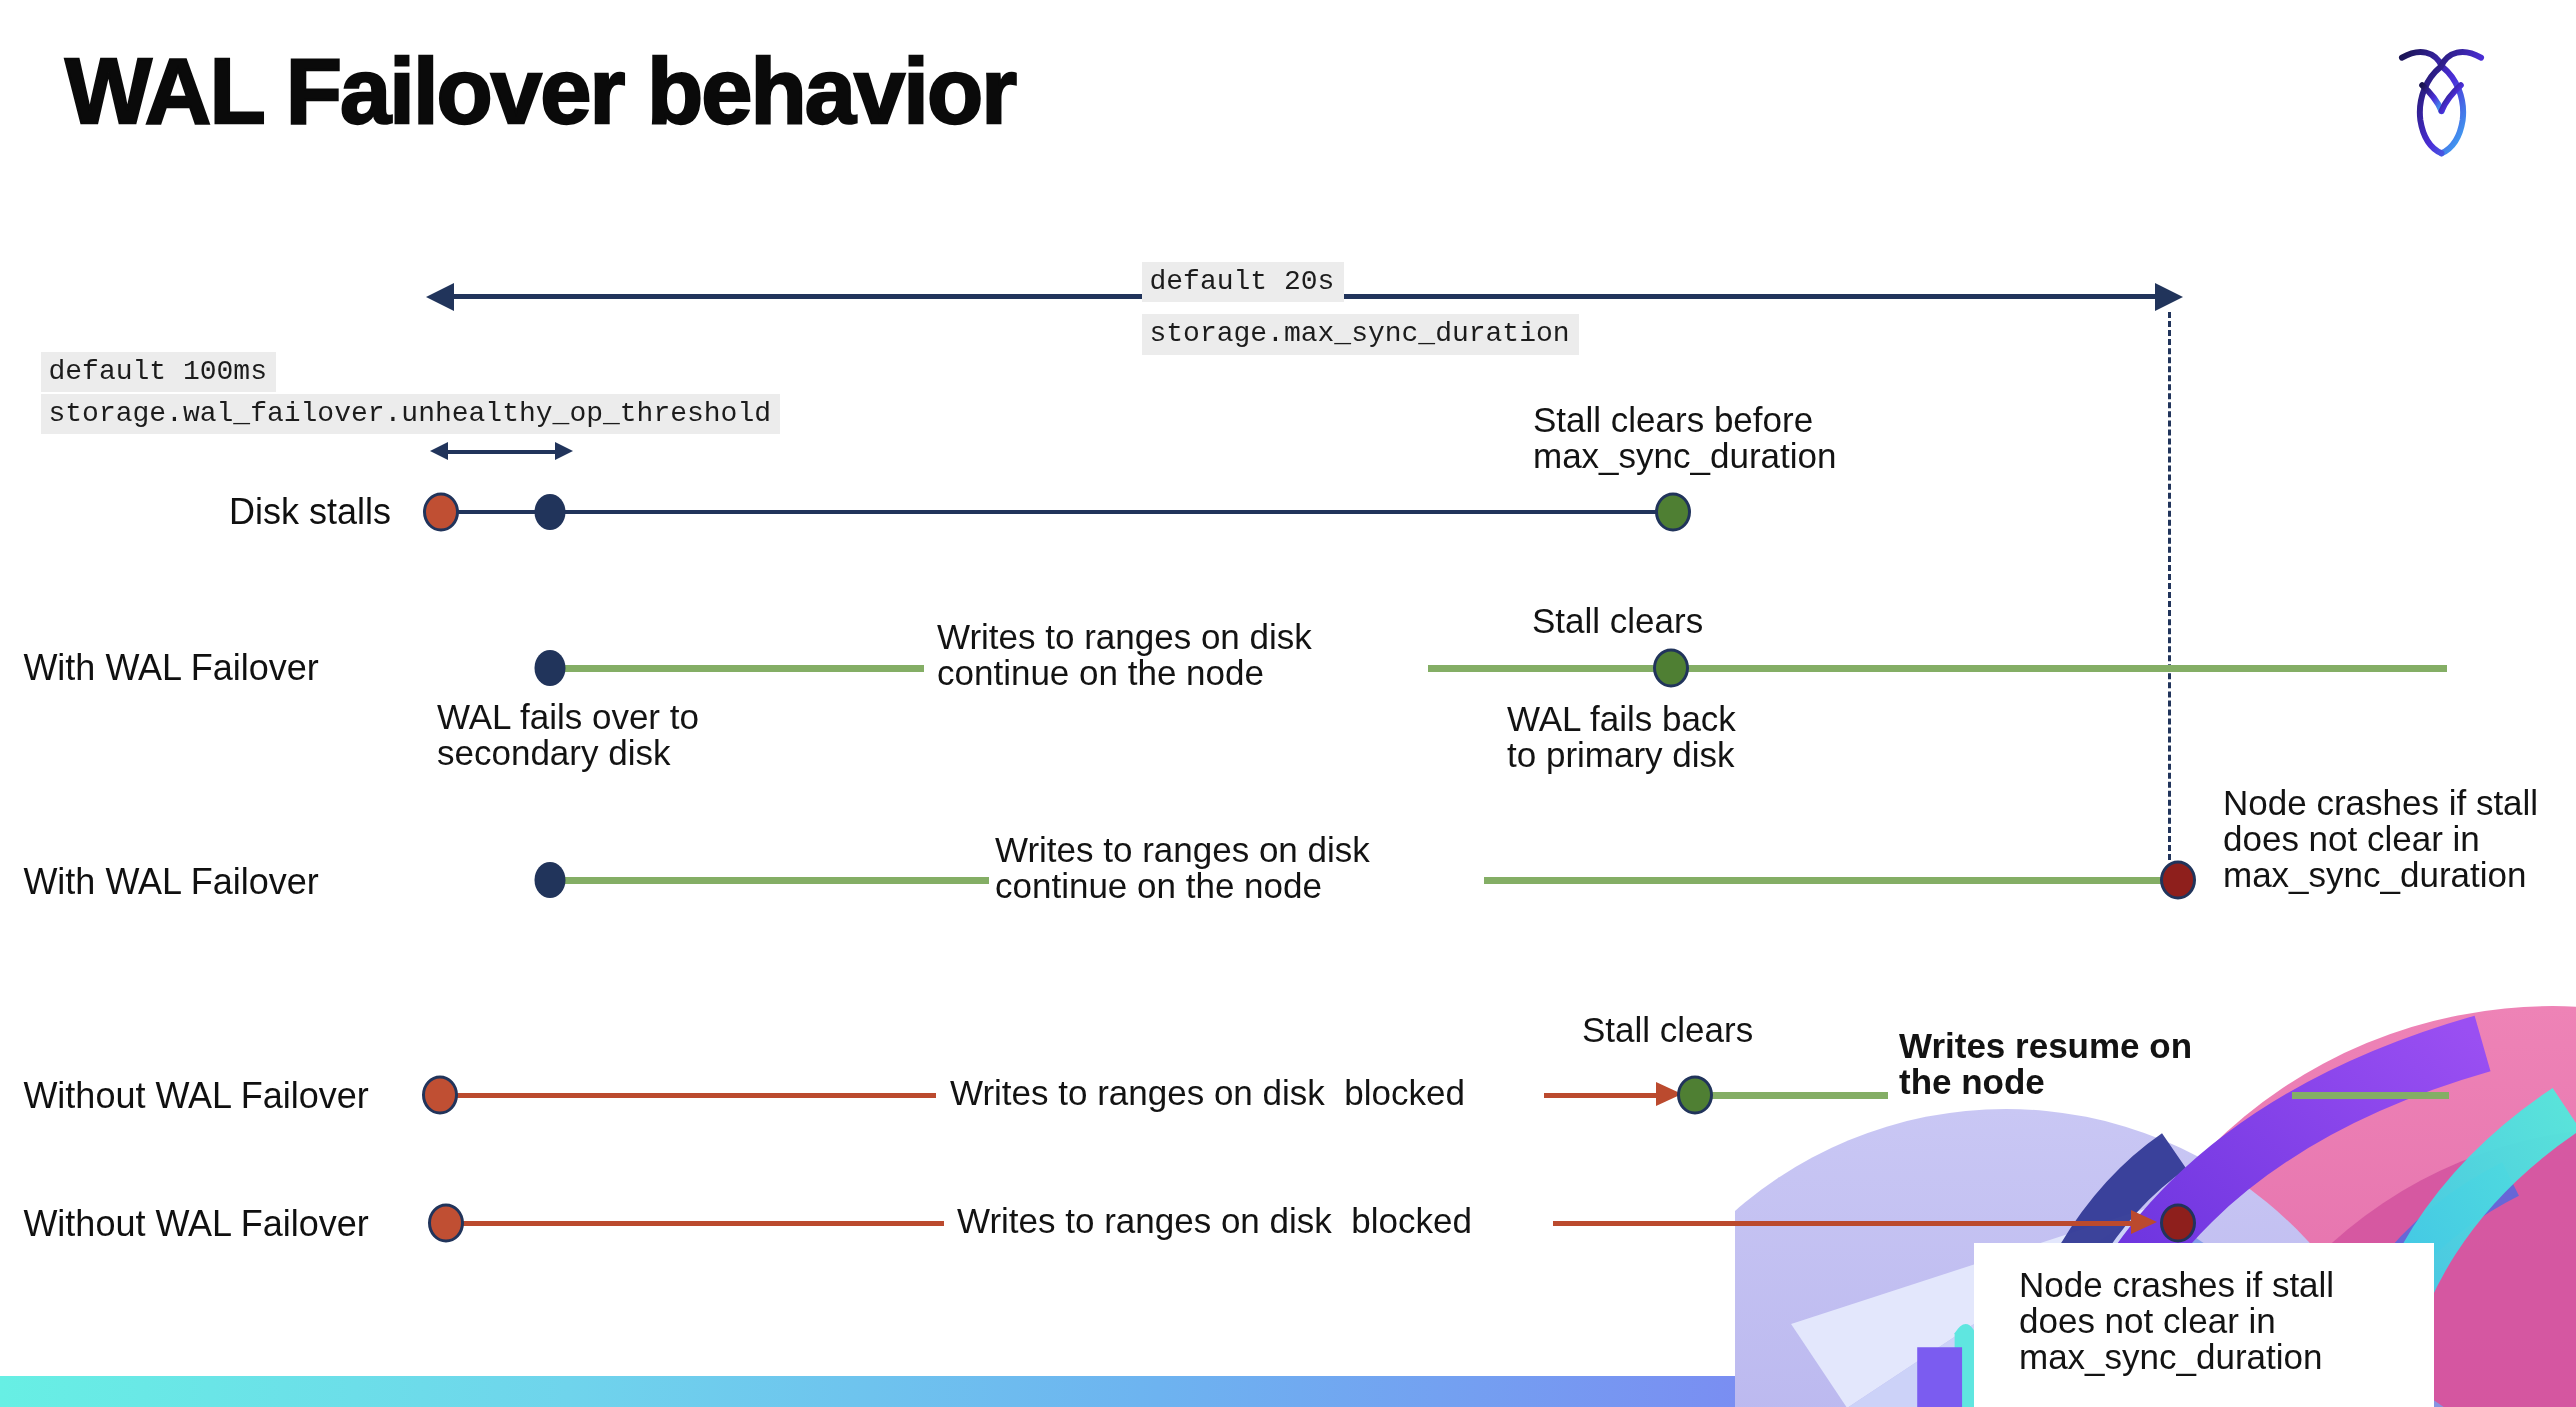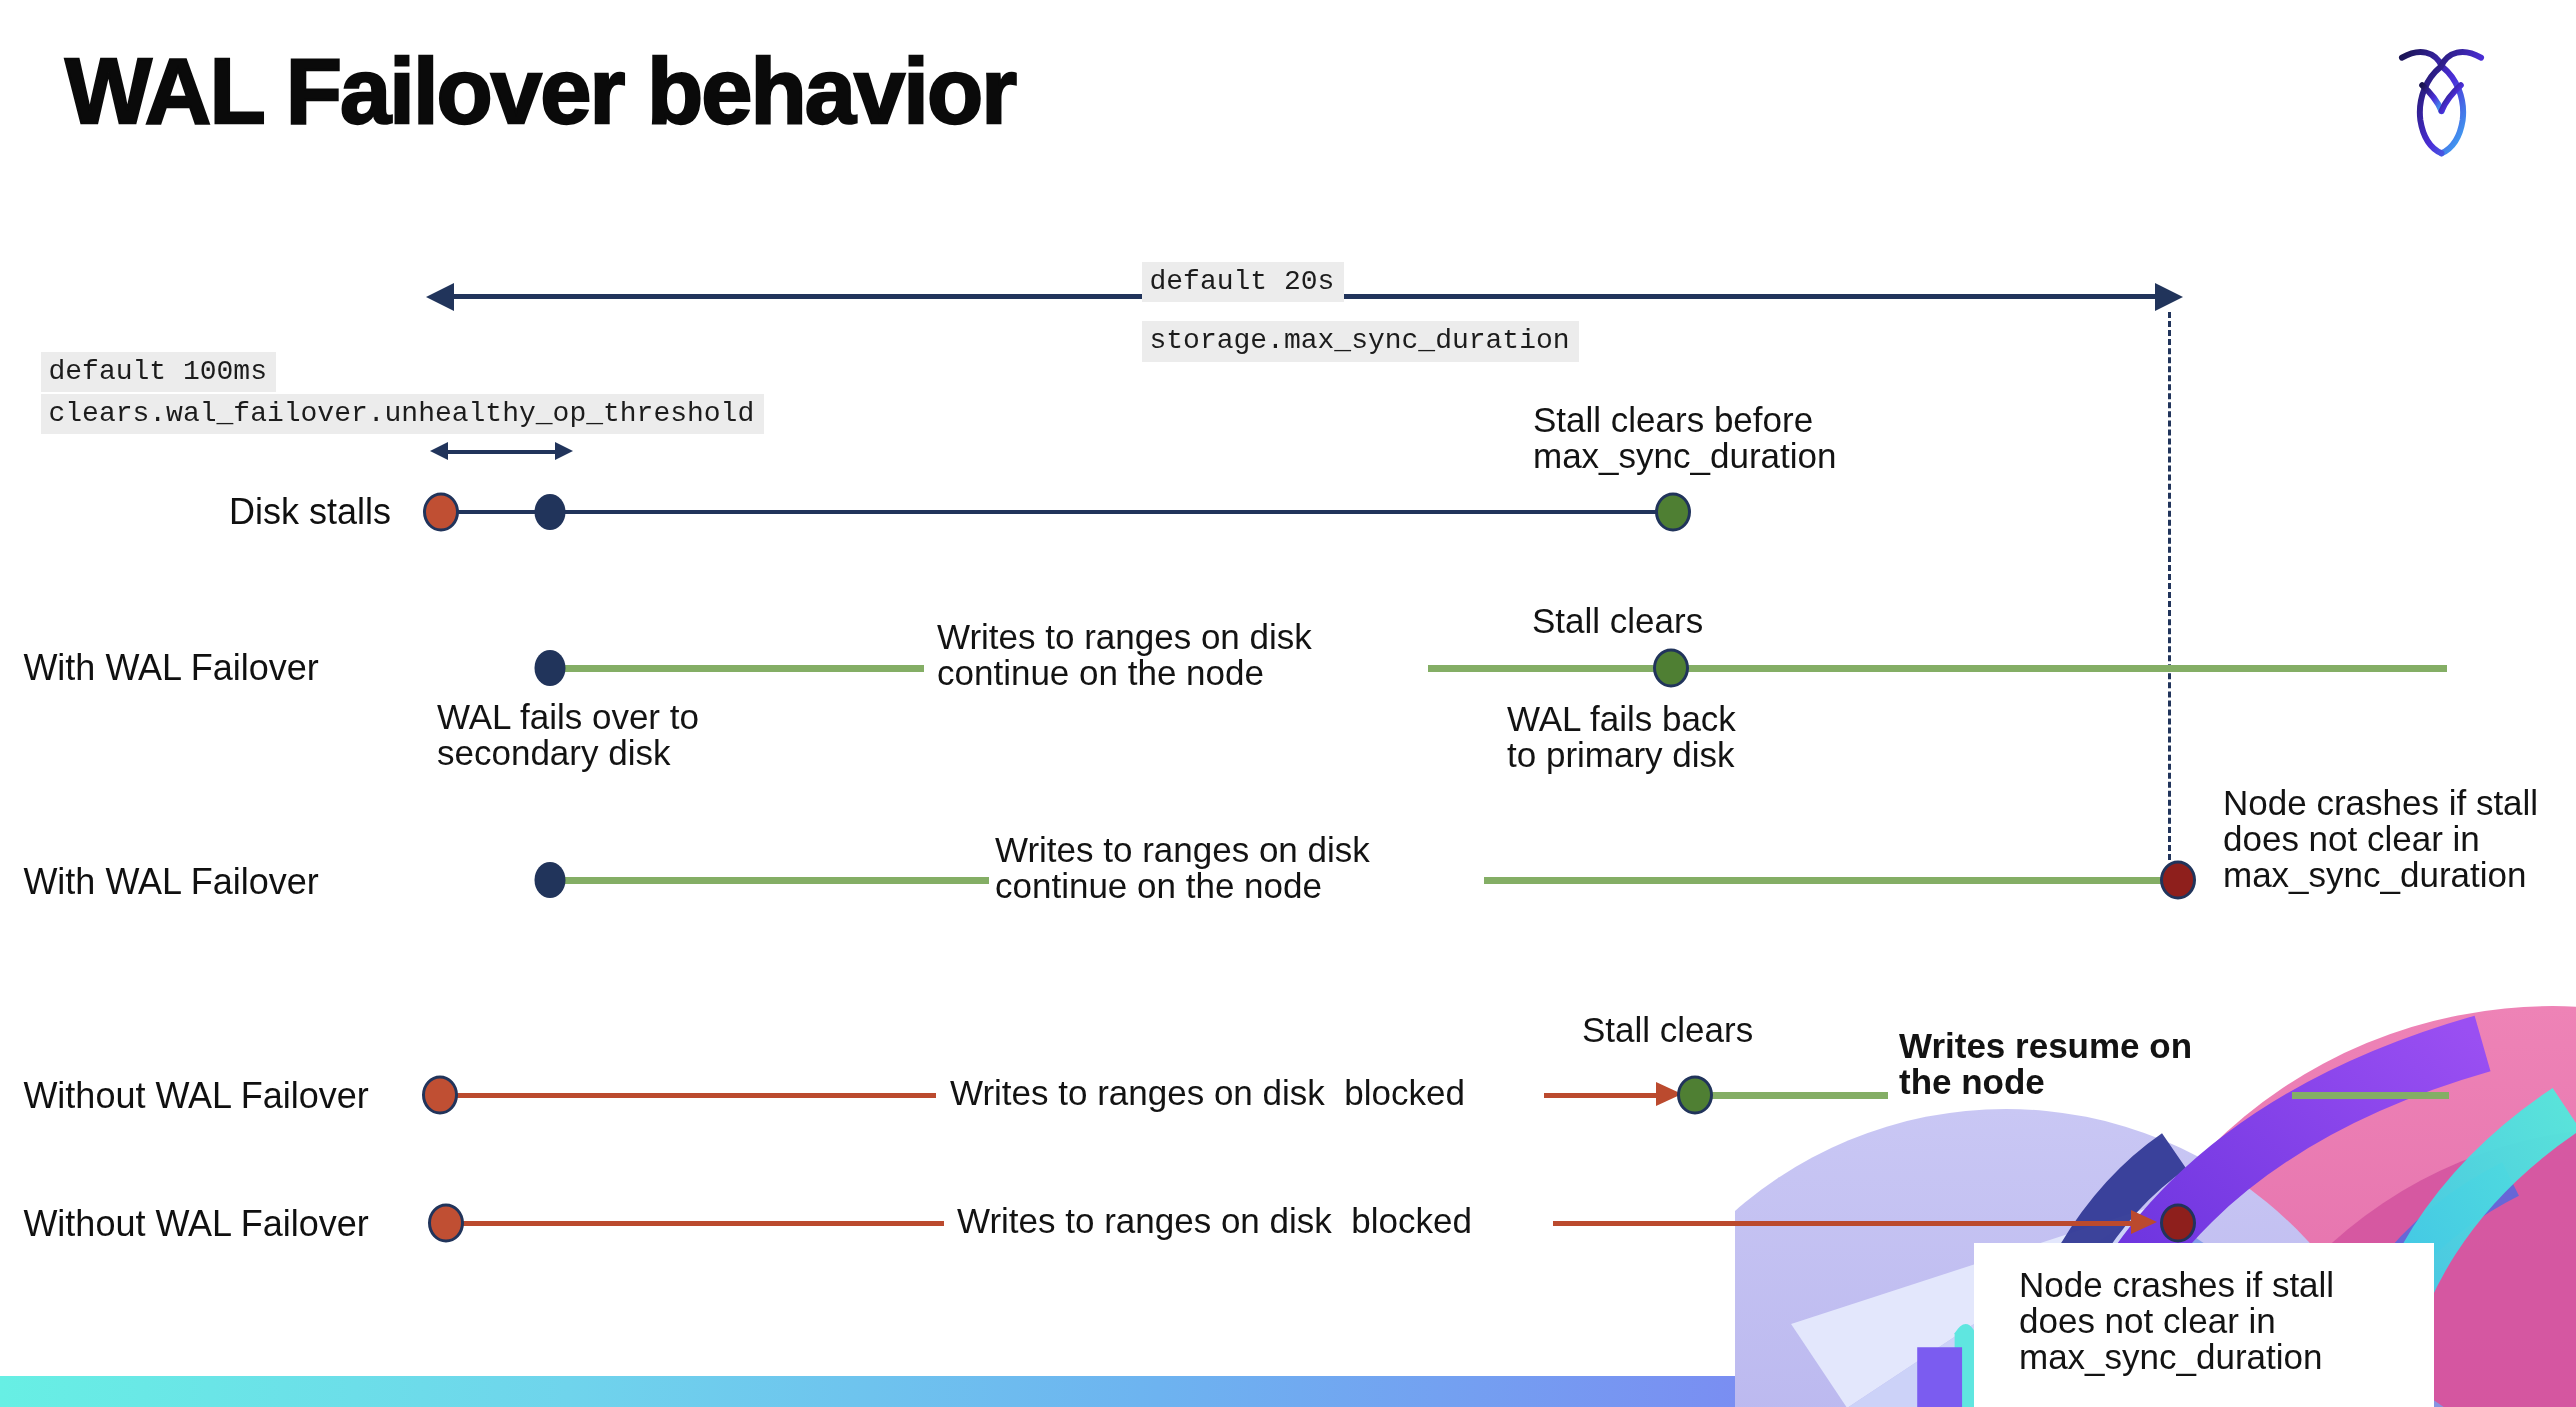--- a/index.html
+++ b/index.html
@@ -91,28 +91,28 @@
         <path d="M50,74 C55,62 62,54 71,46"></path>
       </g>
     </svg>
   </div>
 
   <div class="hline navy-line" style="left:451px;top:294px;width:1705px;"></div>
   <div class="tri" style="left:426px;top:283px;border-top:14px solid transparent;border-bottom:14px solid transparent;border-right:28px solid #21345b;"></div>
   <div class="tri" style="left:2155px;top:283px;border-top:14px solid transparent;border-bottom:14px solid transparent;border-left:28px solid #21345b;"></div>
   <div class="abs" style="left:1142px;top:250px;z-index:6;">
     <span class="code">default 20s</span><br>
-    <span class="code" style="margin-top:19px;">storage.max_sync_duration</span>
+    <span class="code" style="margin-top:12px;">storage.max_sync_duration</span>
   </div>
 
   <div class="vdash" style="left:2168px;top:312px;height:548px;"></div>
 
   <div class="abs" style="left:41px;top:340px;z-index:6;">
     <span class="code">default 100ms</span><br>
-    <span class="code" style="margin-top:1.9px;">clears.wal_failover.unhealthy_op_threshold</span>
+    <span class="code" style="margin-top:1.9px;">storage.wal_failover.unhealthy_op_threshold</span>
   </div>
   <div class="hline navy-line" style="left:441px;top:450px;width:114px;height:3.7px;"></div>
   <div class="tri" style="left:430px;top:442px;border-top:9.3px solid transparent;border-bottom:9.3px solid transparent;border-right:18.7px solid #21345b;"></div>
   <div class="tri" style="left:555px;top:442px;border-top:9.3px solid transparent;border-bottom:9.3px solid transparent;border-left:18.7px solid #21345b;"></div>
 
   <div class="abs row-label" style="left:229px;top:491px;">Disk stalls</div>
   <div class="hline navy-line" style="left:441px;top:510px;width:1232px;height:3.7px;"></div>
   <div class="dot dot-red" style="left:441px;top:512px;"></div>
   <div class="dot dot-navy" style="left:550px;top:512px;"></div>
   <div class="dot dot-green" style="left:1673px;top:512px;"></div>

